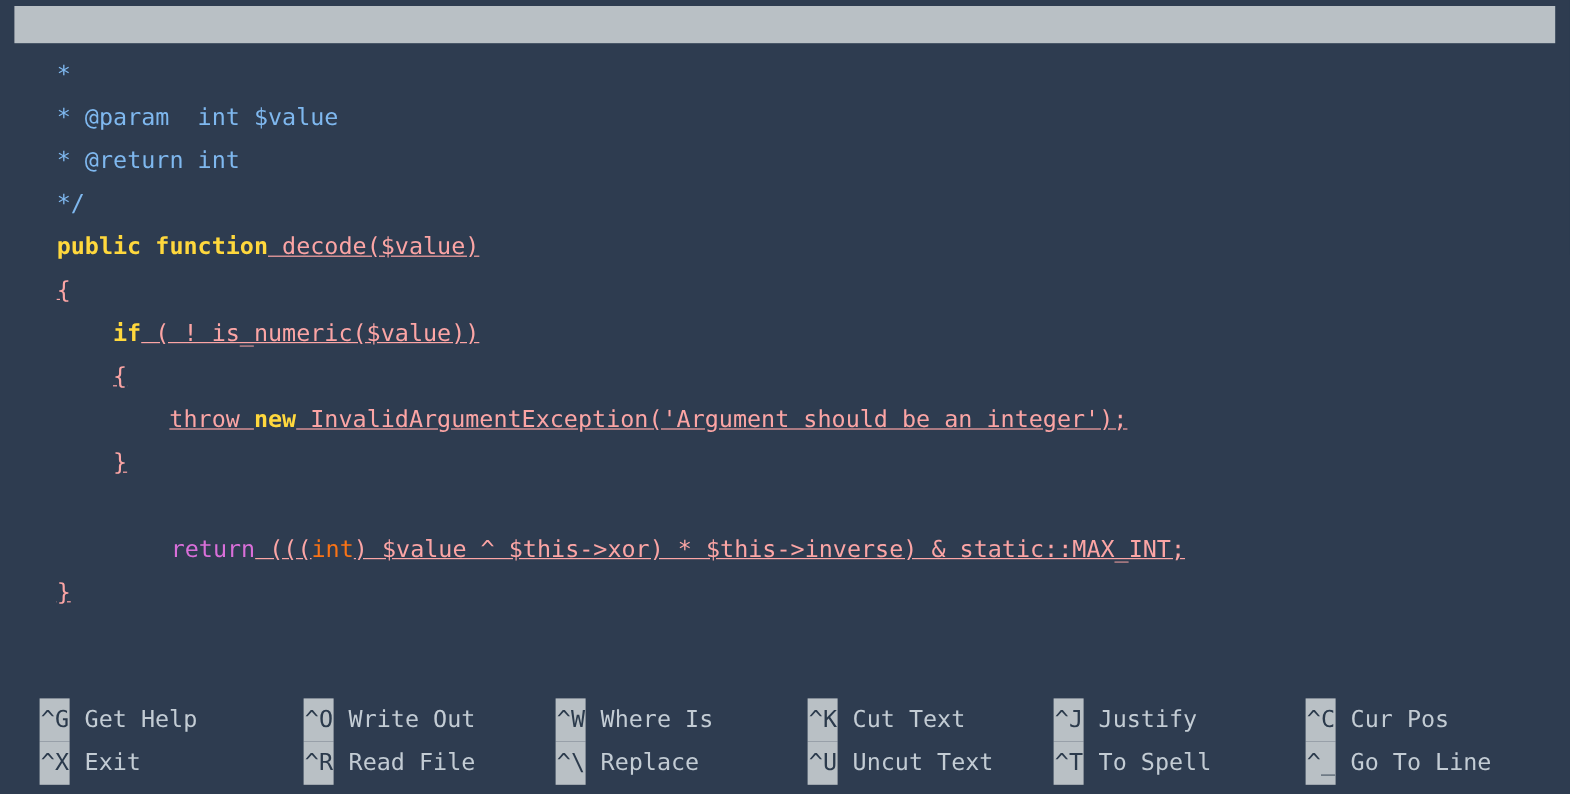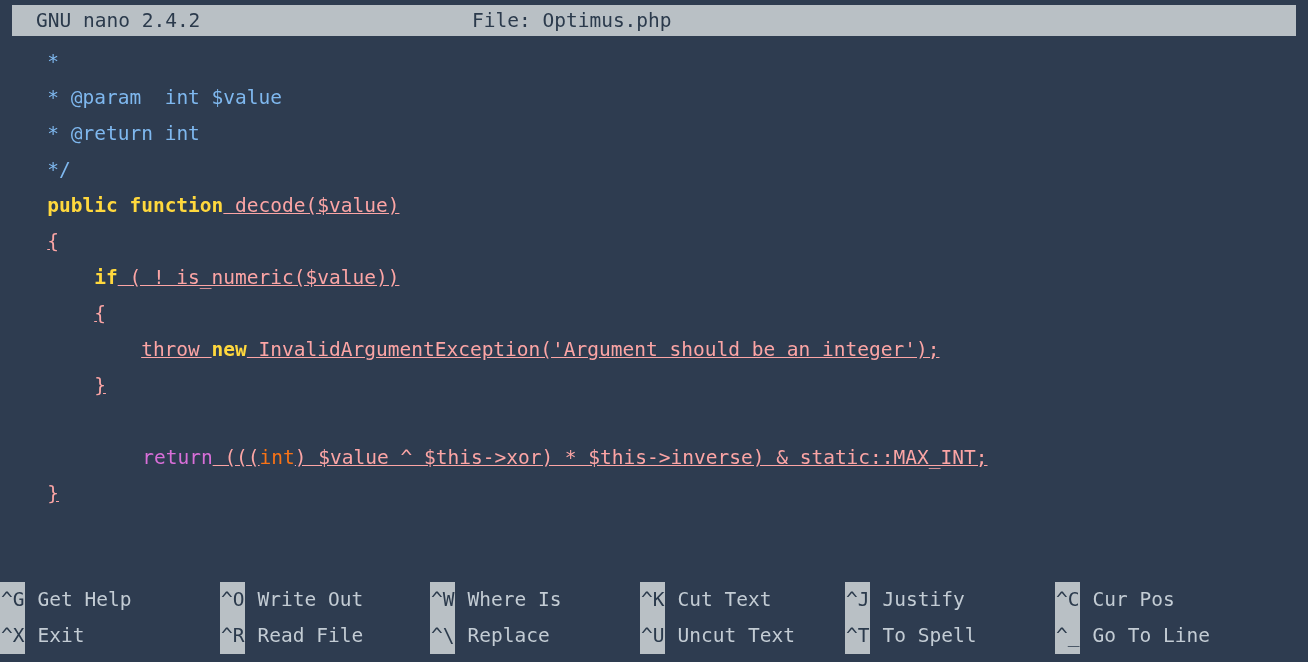--- a/index.html
+++ b/index.html
@@ -88,20 +88,21 @@
     height: 36px;
     white-space: pre;
   }
   .help-row.row1 { top: 6px; }
   .help-row.row2 { top: 42px; }
   .help-item {
     position: absolute;
     top: 0;
     height: 36px;
     white-space: pre;
+    padding-left: 33px;
   }
   .help-key {
     display: inline-block;
     background: #b9c0c5;
     color: #2b3a4c;
     padding: 0 1px;
     height: 36px;
     line-height: 36px;
   }
   .help-label {
@@ -117,22 +118,20 @@
   .col3 { left: 640px; }
   .col4 { left: 845px; }
   .col5 { left: 1055px; }
 </style>
 </head>
 <body>
 
 <div id="terminal">
 
   <div class="titlebar">
-    <span class="tb-version">GNU nano 2.4.2</span>
-    <span class="tb-file">File: Optimus.php</span>
   </div>
 
   <div class="editor" id="editor"><div class="code-line"><span>&nbsp;&nbsp;&nbsp;</span><span class="tok-comment">*</span></div><div class="code-line"><span>&nbsp;&nbsp;&nbsp;</span><span class="tok-comment">*&nbsp;</span><span class="tok-doctag">@param&nbsp;&nbsp;int&nbsp;$value</span></div><div class="code-line"><span>&nbsp;&nbsp;&nbsp;</span><span class="tok-comment">*&nbsp;</span><span class="tok-doctag">@return&nbsp;int</span></div><div class="code-line"><span>&nbsp;&nbsp;&nbsp;</span><span class="tok-comment">*/</span></div><div class="code-line"><span>&nbsp;&nbsp;&nbsp;</span><span class="tok-keyword">public&nbsp;function</span><span class="tok-plain">&nbsp;decode($value)</span></div><div class="code-line"><span>&nbsp;&nbsp;&nbsp;</span><span class="tok-plain">{</span></div><div class="code-line"><span>&nbsp;&nbsp;&nbsp;&nbsp;&nbsp;&nbsp;&nbsp;</span><span class="tok-keyword">if</span><span class="tok-plain">&nbsp;(&nbsp;!&nbsp;is_numeric($value))</span></div><div class="code-line"><span>&nbsp;&nbsp;&nbsp;&nbsp;&nbsp;&nbsp;&nbsp;</span><span class="tok-plain">{</span></div><div class="code-line"><span>&nbsp;&nbsp;&nbsp;&nbsp;&nbsp;&nbsp;&nbsp;&nbsp;&nbsp;&nbsp;&nbsp;</span><span class="tok-plain">throw&nbsp;</span><span class="tok-keyword">new</span><span class="tok-plain">&nbsp;InvalidArgumentException('Argument&nbsp;should&nbsp;be&nbsp;an&nbsp;integer');</span></div><div class="code-line"><span>&nbsp;&nbsp;&nbsp;&nbsp;&nbsp;&nbsp;&nbsp;</span><span class="tok-plain">}</span></div><div class="code-line">&nbsp;</div><div class="code-line"><span>&nbsp;&nbsp;&nbsp;&nbsp;&nbsp;&nbsp;&nbsp;</span><span class="tok-return">return</span><span class="tok-plain">&nbsp;(((</span><span class="tok-cast">int</span><span class="tok-plain">)&nbsp;$value&nbsp;^&nbsp;$this-&gt;xor)&nbsp;*&nbsp;$this-&gt;inverse)&nbsp;&amp;&nbsp;static::MAX_INT;</span></div><div class="code-line"><span>&nbsp;&nbsp;&nbsp;</span><span class="tok-plain">}</span></div></div>
 
   <div class="helpbar">
     <div class="help-row row1" id="help-row-0"><div class="help-item col0"><span class="help-key">^G</span><span class="help-label">Get Help</span></div><div class="help-item col1"><span class="help-key">^O</span><span class="help-label">Write Out</span></div><div class="help-item col2"><span class="help-key">^W</span><span class="help-label">Where Is</span></div><div class="help-item col3"><span class="help-key">^K</span><span class="help-label">Cut Text</span></div><div class="help-item col4"><span class="help-key">^J</span><span class="help-label">Justify</span></div><div class="help-item col5"><span class="help-key">^C</span><span class="help-label">Cur Pos</span></div></div>
     <div class="help-row row2" id="help-row-1"><div class="help-item col0"><span class="help-key">^X</span><span class="help-label">Exit</span></div><div class="help-item col1"><span class="help-key">^R</span><span class="help-label">Read File</span></div><div class="help-item col2"><span class="help-key">^\</span><span class="help-label">Replace</span></div><div class="help-item col3"><span class="help-key">^U</span><span class="help-label">Uncut Text</span></div><div class="help-item col4"><span class="help-key">^T</span><span class="help-label">To Spell</span></div><div class="help-item col5"><span class="help-key">^_</span><span class="help-label">Go To Line</span></div></div>
   </div>
 
 </div>

